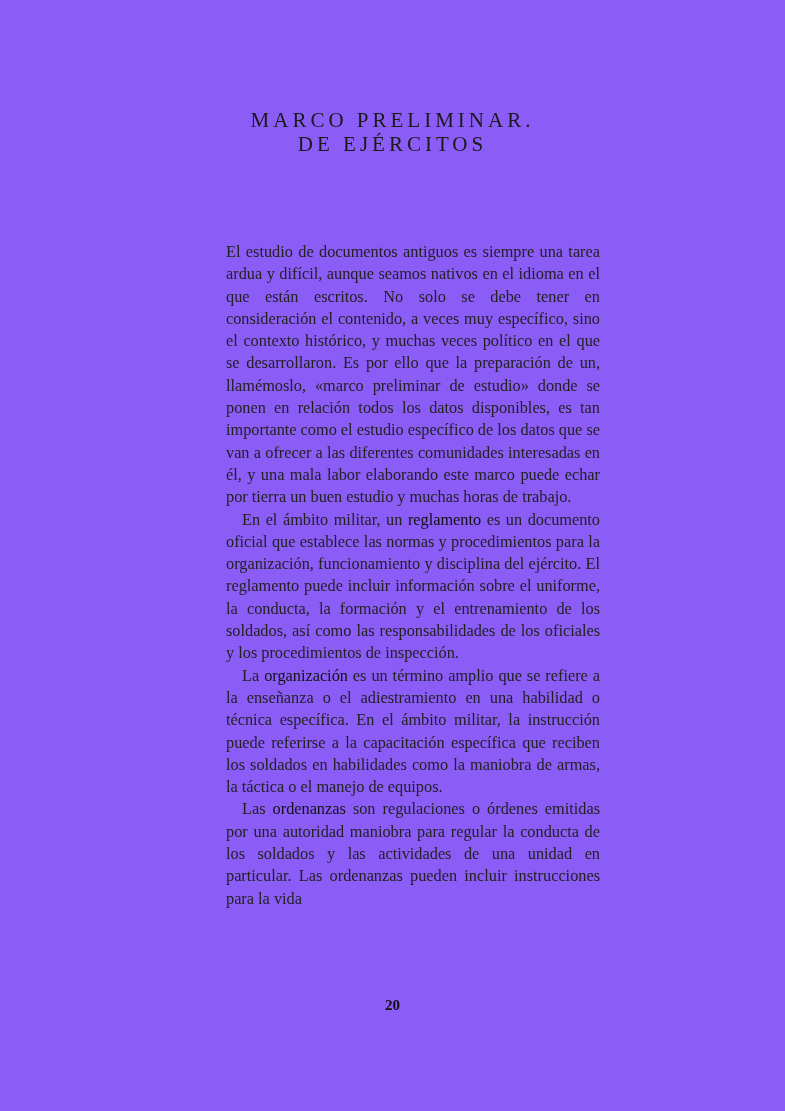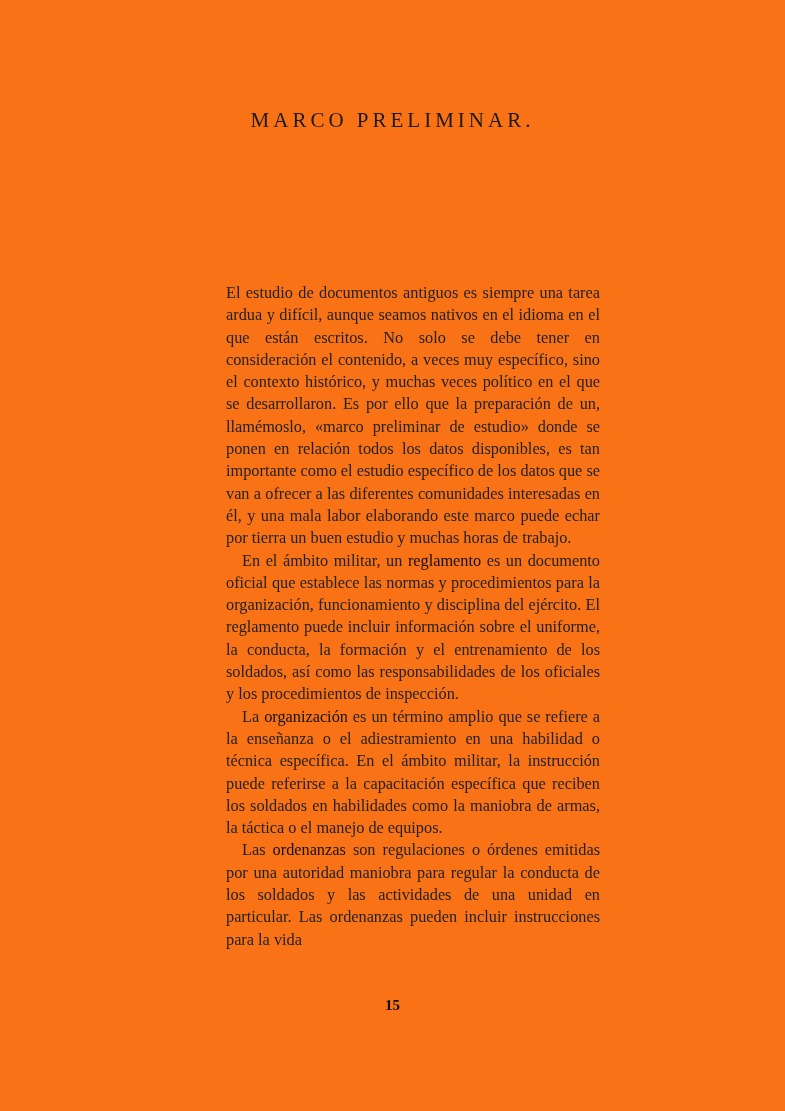--- a/index.html
+++ b/index.html
@@ -1,45 +1,46 @@
 <!DOCTYPE html>
 <html><head>
 <meta charset="utf-8">
 <style>
   html, body { margin: 0; padding: 0; background: #ffffff; }
   body { width: 785px; height: 1111px; position: relative; overflow: hidden; }
-  .page { position: absolute; left: 0; top: 0; width: 785px; height: 1111px; background: #f97316; }
+  .page { position: absolute; left: 0; top: 0; width: 785px; height: 1111px; background: #8b5cf6; }
   .title {
     position: absolute; left: 200px; width: 385px; top: 108px;
     text-align: center; font-family: "Liberation Serif", serif;
     font-size: 21px; line-height: 24px; letter-spacing: 4px; color: #1a1a1a;
   }
   .title div { white-space: nowrap; }
   .body {
     position: absolute; left: 226px; top: 241px; width: 374px;
     font-family: "Liberation Serif", serif; font-size: 16.3px; line-height: 22.3px;
-    color: #222; text-align: justify; hyphens: manual; margin-top: 41px;
+    color: #222; text-align: justify; hyphens: manual;
   }
   .body p { margin: 0; text-indent: 0; }
   .body p.indent { text-indent: 16px; }
   .body b { font-weight: normal; color: #111; }
   .folio {
     position: absolute; left: 0; width: 785px; top: 997px; text-align: center;
     font-family: "Liberation Serif", serif; font-size: 15px; font-weight: bold; color: #111;
   }
 </style>
 </head>
 <body>
 
 <div class="page">
   <div class="title">
     <div>MARCO PRELIMINAR.</div>
+    <div>DE EJÉRCITOS</div>
   </div>
 
   <div class="body">
     <p>El estudio de documentos antiguos es siempre una tarea ardua y difícil, aunque seamos nativos en el idioma en el que están escritos. No solo se debe tener en consideración el contenido, a veces muy específico, sino el contexto histórico, y muchas veces político en el que se desarrollaron. Es por ello que la preparación de un, llamémoslo, «marco preliminar de estudio» donde se ponen en relación todos los datos disponibles, es tan importante como el estudio específico de los datos que se van a ofrecer a las diferentes comunidades interesadas en él, y una mala labor elaborando este marco puede echar por tierra un buen estudio y muchas horas de trabajo.</p>
     <p class="indent"><span>En el ámbito militar, un </span><b>reglamento</b><span> es un documento oficial que establece las normas y procedimientos para la organización, funcionamiento y disciplina del ejército. El reglamento puede incluir información sobre el uniforme, la conducta, la formación y el entrenamiento de los soldados, así como las responsabilidades de los oficiales y los procedimientos de inspección.</span></p>
     <p class="indent"><span>La </span><b>organización</b><span> es un término amplio que se refiere a la enseñanza o el adiestramiento en una habilidad o técnica específica. En el ámbito militar, la instrucción puede referirse a la capacitación específica que reciben los soldados en habilidades como la maniobra de armas, la táctica o el manejo de equipos.</span></p>
     <p class="indent"><span>Las </span><b>ordenanzas</b><span> son regulaciones o órdenes emitidas por una autoridad maniobra para regular la conducta de los soldados y las actividades de una unidad en particular. Las ordenanzas pueden incluir instrucciones para la vida</span></p>
   </div>
 
-  <div class="folio">15</div>
+  <div class="folio">20</div>
 </div>
 
 </body></html>

